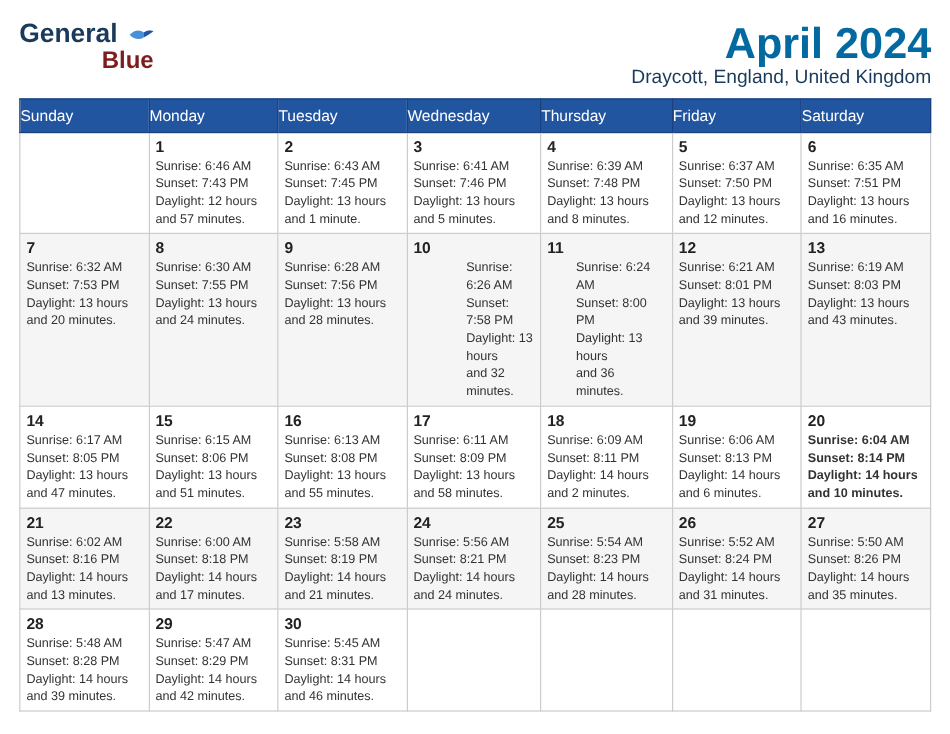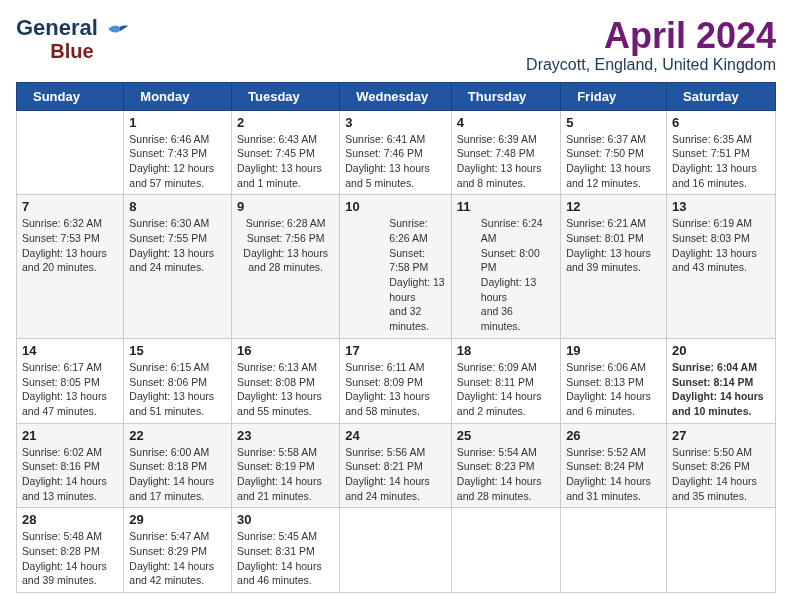--- a/index.html
+++ b/index.html
@@ -12,54 +12,54 @@
     }
     .header-area {
       display: flex;
       justify-content: space-between;
       align-items: flex-start;
       margin-bottom: 8px;
     }
     .logo {
       display: flex;
       flex-direction: column;
-      align-items: center;
+      align-items: flex-end;
     }
     .logo-text {
       font-size: 22px;
       font-weight: bold;
       color: #1a3a5c;
       line-height: 1.1;
     }
     .title-area {
       text-align: right;
     }
     .month-title {
       font-size: 36px;
       font-weight: bold;
-      color: #701a75;
+      color: #0369a1;
       line-height: 1.1;
       text-align: right;
     }
     .location {
       font-size: 16px;
       color: #1a3a5c;
     }
     .calendar-table {
       width: 100%;
       border-collapse: collapse;
       font-size: 11px;
     }
     .calendar-table th {
       background: #2255a0;
       color: #fff;
       text-align: left;
-      padding: 6px 16px;
+      padding: 6px 0;
       font-size: 13px;
-      font-weight: bold;
+      font-weight: normal;
       border: 1px solid #1a4080;
     }
     .calendar-table td {
       border: 1px solid #ccc;
       vertical-align: top;
       padding: 4px 5px;
       width: 113px;
       min-height: 80px;
       background: #fff;
     }
@@ -171,21 +171,21 @@
         </td>
         <td>
           <span class="day-number">8</span>
           <div class="day-info" style="white-space: pre-line;">Sunrise: 6:30 AM
 Sunset: 7:55 PM
 Daylight: 13 hours
 and 24 minutes.</div>
         </td>
         <td>
           <span class="day-number">9</span>
-          <div class="day-info" style="white-space: pre-line; text-align: center;">Sunrise: 6:28 AM
+          <div class="day-info" style="white-space: pre-line;">Sunrise: 6:28 AM
 Sunset: 7:56 PM
 Daylight: 13 hours
 and 28 minutes.</div>
         </td>
         <td>
           <span class="day-number">10</span>
           <div class="day-info" style="white-space: pre-line; margin-left: 44px;">Sunrise: 6:26 AM
 Sunset: 7:58 PM
 Daylight: 13 hours
 and 32 minutes.</div>

